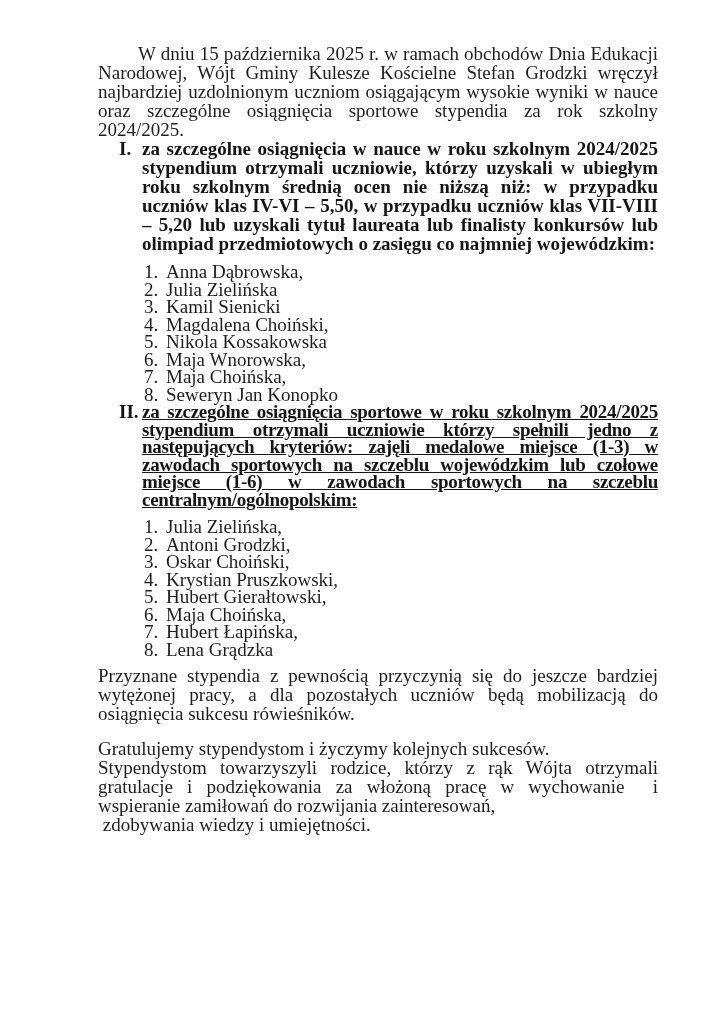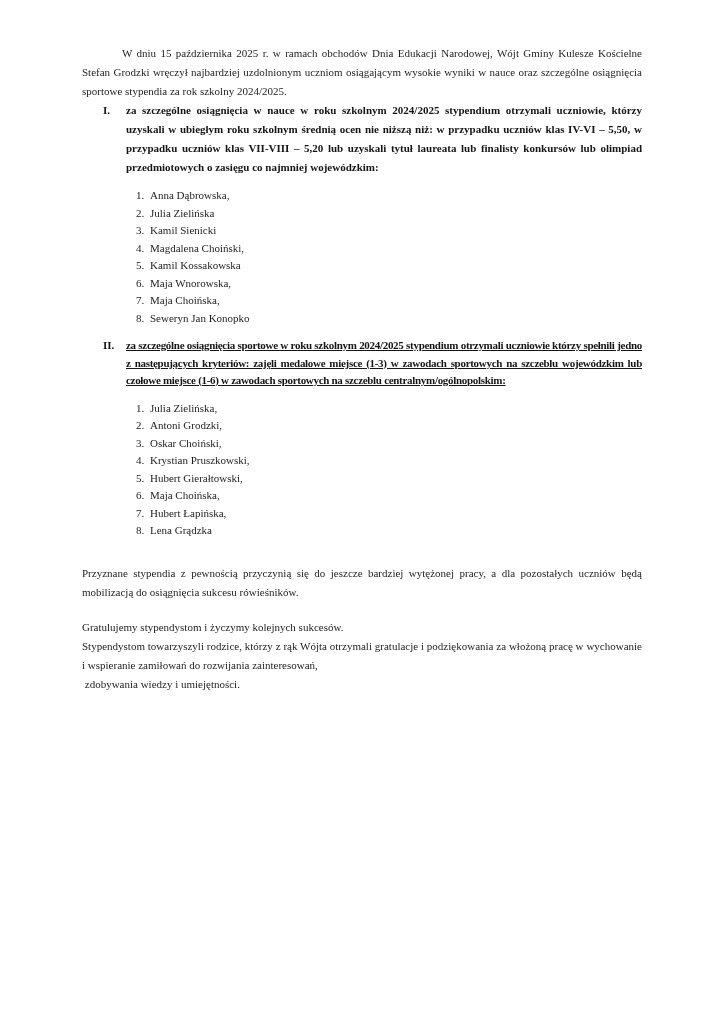--- a/index.html
+++ b/index.html
@@ -8,24 +8,24 @@
     position: relative;
     width: 724px;
     height: 1024px;
     background: #ffffff;
     font-family: "Liberation Serif", "DejaVu Serif", serif;
     color: #1d1d1d;
     overflow: hidden;
   }
   .content {
     position: absolute;
-    left: 82px;
+    left: 98px;
     top: 44px;
     width: 560px;
-    font-size: 11px;
+    font-size: 19px;
     line-height: 19px;
   }
   .intro {
     text-align: justify;
     text-indent: 40px;
   }
   .section-heading {
     display: flex;
     font-weight: bold;
     color: #151515;
@@ -49,24 +49,23 @@
   ol.student-list {
     list-style: decimal outside;
     margin: 10px 0 0 0;
     padding-left: 65px;
     line-height: 17.5px;
   }
   ol.student-list li {
     padding-left: 3px;
   }
   .section-academic ol.student-list {
-    margin-bottom: 10px;
   }
   .closing-1 {
-    margin-top: 24px;
+    margin-top: 8px;
     text-align: justify;
   }
   .closing-2 {
     margin-top: 16px;
   }
   .closing-3 {
     text-align: justify;
     white-space: pre-wrap;
   }
 </style>
@@ -81,21 +80,21 @@
     <div class="section section-academic">
       <div class="section-heading">
         <span class="section-numeral">I.</span>
         <span class="section-criteria">za szczególne osiągnięcia w nauce w roku szkolnym 2024/2025 stypendium otrzymali  uczniowie, którzy uzyskali w ubiegłym roku szkolnym średnią ocen nie niższą niż: w przypadku uczniów klas IV-VI – 5,50,  w przypadku uczniów klas VII-VIII – 5,20 lub uzyskali tytuł  laureata lub finalisty konkursów lub olimpiad przedmiotowych o zasięgu co najmniej wojewódzkim:</span>
       </div>
       <ol class="student-list">
           <li>Anna Dąbrowska,</li>
           <li>Julia Zielińska</li>
           <li>Kamil Sienicki</li>
           <li>Magdalena Choiński,</li>
-          <li>Kamil Kossakowska</li>
+          <li>Nikola Kossakowska</li>
           <li>Maja Wnorowska,</li>
           <li>Maja Choińska,</li>
           <li>Seweryn Jan Konopko</li>
         </ol>
     </div>
 
     <div class="section section-sports">
       <div class="section-heading">
         <span class="section-numeral">II.</span>
         <span class="section-criteria">za szczególne osiągnięcia sportowe w roku szkolnym 2024/2025 stypendium otrzymali uczniowie którzy spełnili jedno z następujących kryteriów: zajęli medalowe miejsce (1-3) w zawodach sportowych na szczeblu wojewódzkim lub  czołowe miejsce (1-6) w zawodach sportowych na szczeblu centralnym/ogólnopolskim:</span>

